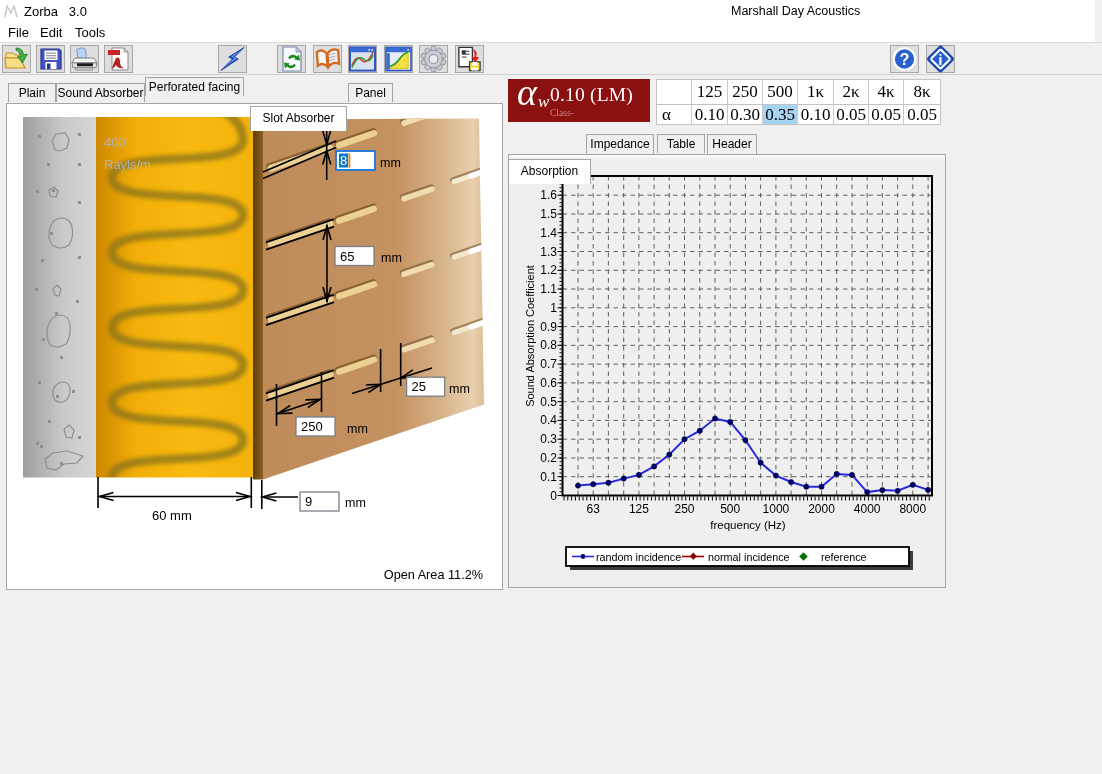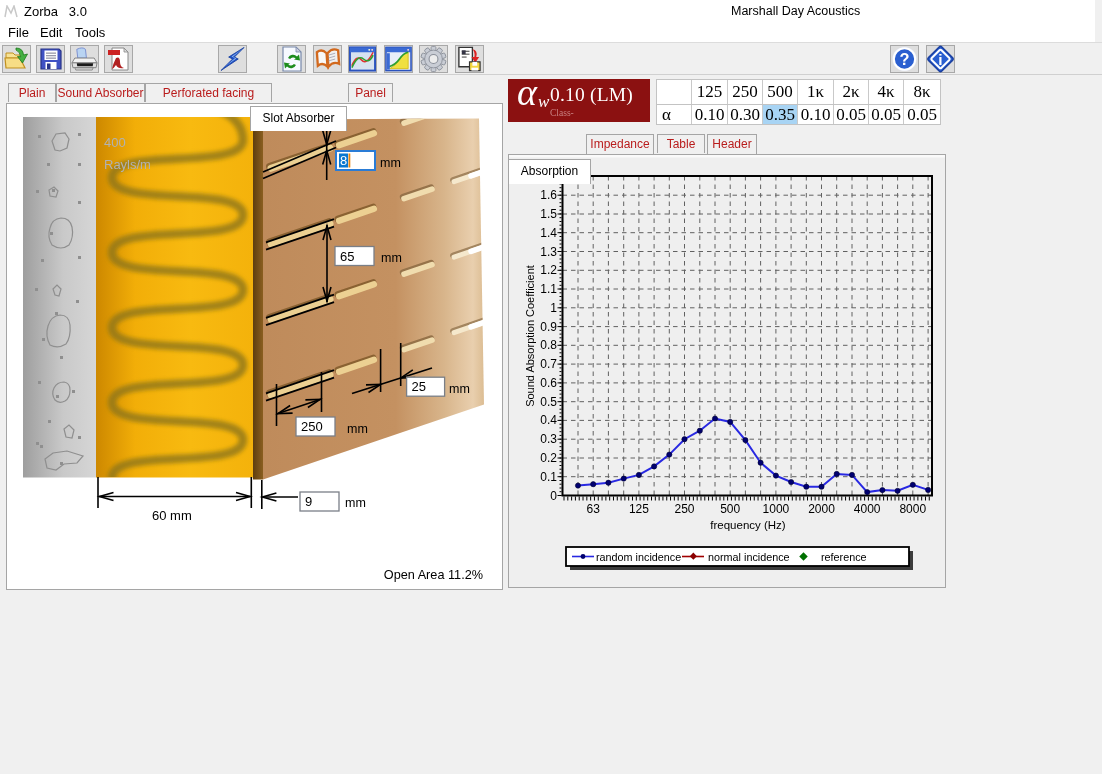--- a/index.html
+++ b/index.html
@@ -3,21 +3,21 @@
 <style>
 * { margin:0; padding:0; box-sizing:border-box; }
 body { width:1102px; height:774px; position:relative; overflow:hidden;
   font-family:"Liberation Sans", sans-serif; background:#f0f0f0; }
 .titlebar { position:absolute; left:0; top:0; width:1095px; height:42px; background:#fff; }
 .toolbar { position:absolute; left:0; top:42px; width:1102px; height:33px; background:#f0f0f0;
   border-top:1px solid #dcdcdc; border-bottom:1px solid #d0d0d0; }
 .tbtn { position:absolute; top:2px; width:29px; height:28px; background:#dedede;
   border:1px solid #a8a8a8; display:flex; align-items:center; justify-content:center; }
 .tab { position:absolute; background:#f0f0f0; border:1px solid #a5a5a5; border-bottom:none;
-  text-align:center; font-size:12px; color:#b91c1c; }
+  text-align:center; font-size:12px; color:#000000; }
 .tabact { position:absolute; background:#fff; border:1px solid #a5a5a5; border-bottom:none;
   text-align:center; font-size:12px; color:#000; z-index:3;margin-top:27px; }
 .page { position:absolute; border:1px solid #a5a5a5; background:#fff; }
 .atbl { font-family:"Liberation Serif", serif; font-size:17px; color:#000; }
 .atbl .tc { text-align:center; border-right:1px solid #c9c9c9; }
 .atbl .tc:last-child { border-right:none;text-align:center; }
 </style></head>
 <body>
 <div class="titlebar">
   <svg style="position:absolute;left:4px;top:5px" width="15" height="13" viewBox="0 0 15 13">
@@ -152,21 +152,21 @@
       <svg width="28" height="28" viewBox="0 0 28 28">
 <rect x="4.2" y="4.2" width="19.6" height="19.6" rx="2" fill="#2a5fd0" stroke="#1a3fa0" stroke-width="1.5" transform="rotate(45 14 14)"></rect>
 <rect x="6.8" y="6.8" width="14.4" height="14.4" rx="1.5" fill="none" stroke="#fff" stroke-width="2" transform="rotate(45 14 14)"></rect>
 <text x="14" y="20" text-anchor="middle" font-size="16" font-weight="bold" fill="#fff" font-family="Liberation Sans, sans-serif">i</text>
       </svg>
     </div>
 </div>
 
 <div class="tab" style="left:8px;top:83px;width:48px;height:19px;line-height:19px">Plain</div>
 <div class="tab" style="left:56px;top:83px;width:89px;height:19px;line-height:19px">Sound Absorber</div>
-<div class="tab" style="left:145px;top:83px;width:127px;height:19px;line-height:19px">Perforated facing</div>
+<div class="tab" style="left:145px;top:77px;width:99px;height:19px;line-height:19px">Perforated facing</div>
 <div class="tab" style="left:348px;top:83px;width:45px;height:19px;line-height:19px">Panel</div>
 <div class="tabact" style="left:250px;top:79px;width:97px;height:25px;line-height:23px">Slot Absorber</div>
 <div class="page" style="left:6px;top:103px;width:497px;height:487px"></div>
 
 <div style="position:absolute;left:508px;top:79px;width:142px;height:43px;background:#8b1111;color:#fff;font-family:'Liberation Serif',serif">
   <span style="position:absolute;left:9px;top:-9px;font-size:38px;font-style:italic">α</span>
   <span style="position:absolute;left:30px;top:13px;font-size:17px;font-style:italic">w</span>
   <span style="position:absolute;left:42px;top:5px;font-size:19.5px;letter-spacing:0.2px">0.10 (LM)</span>
   <span style="position:absolute;left:42px;top:29px;font-size:9.5px;color:#c98080">Class-</span>
 </div>

